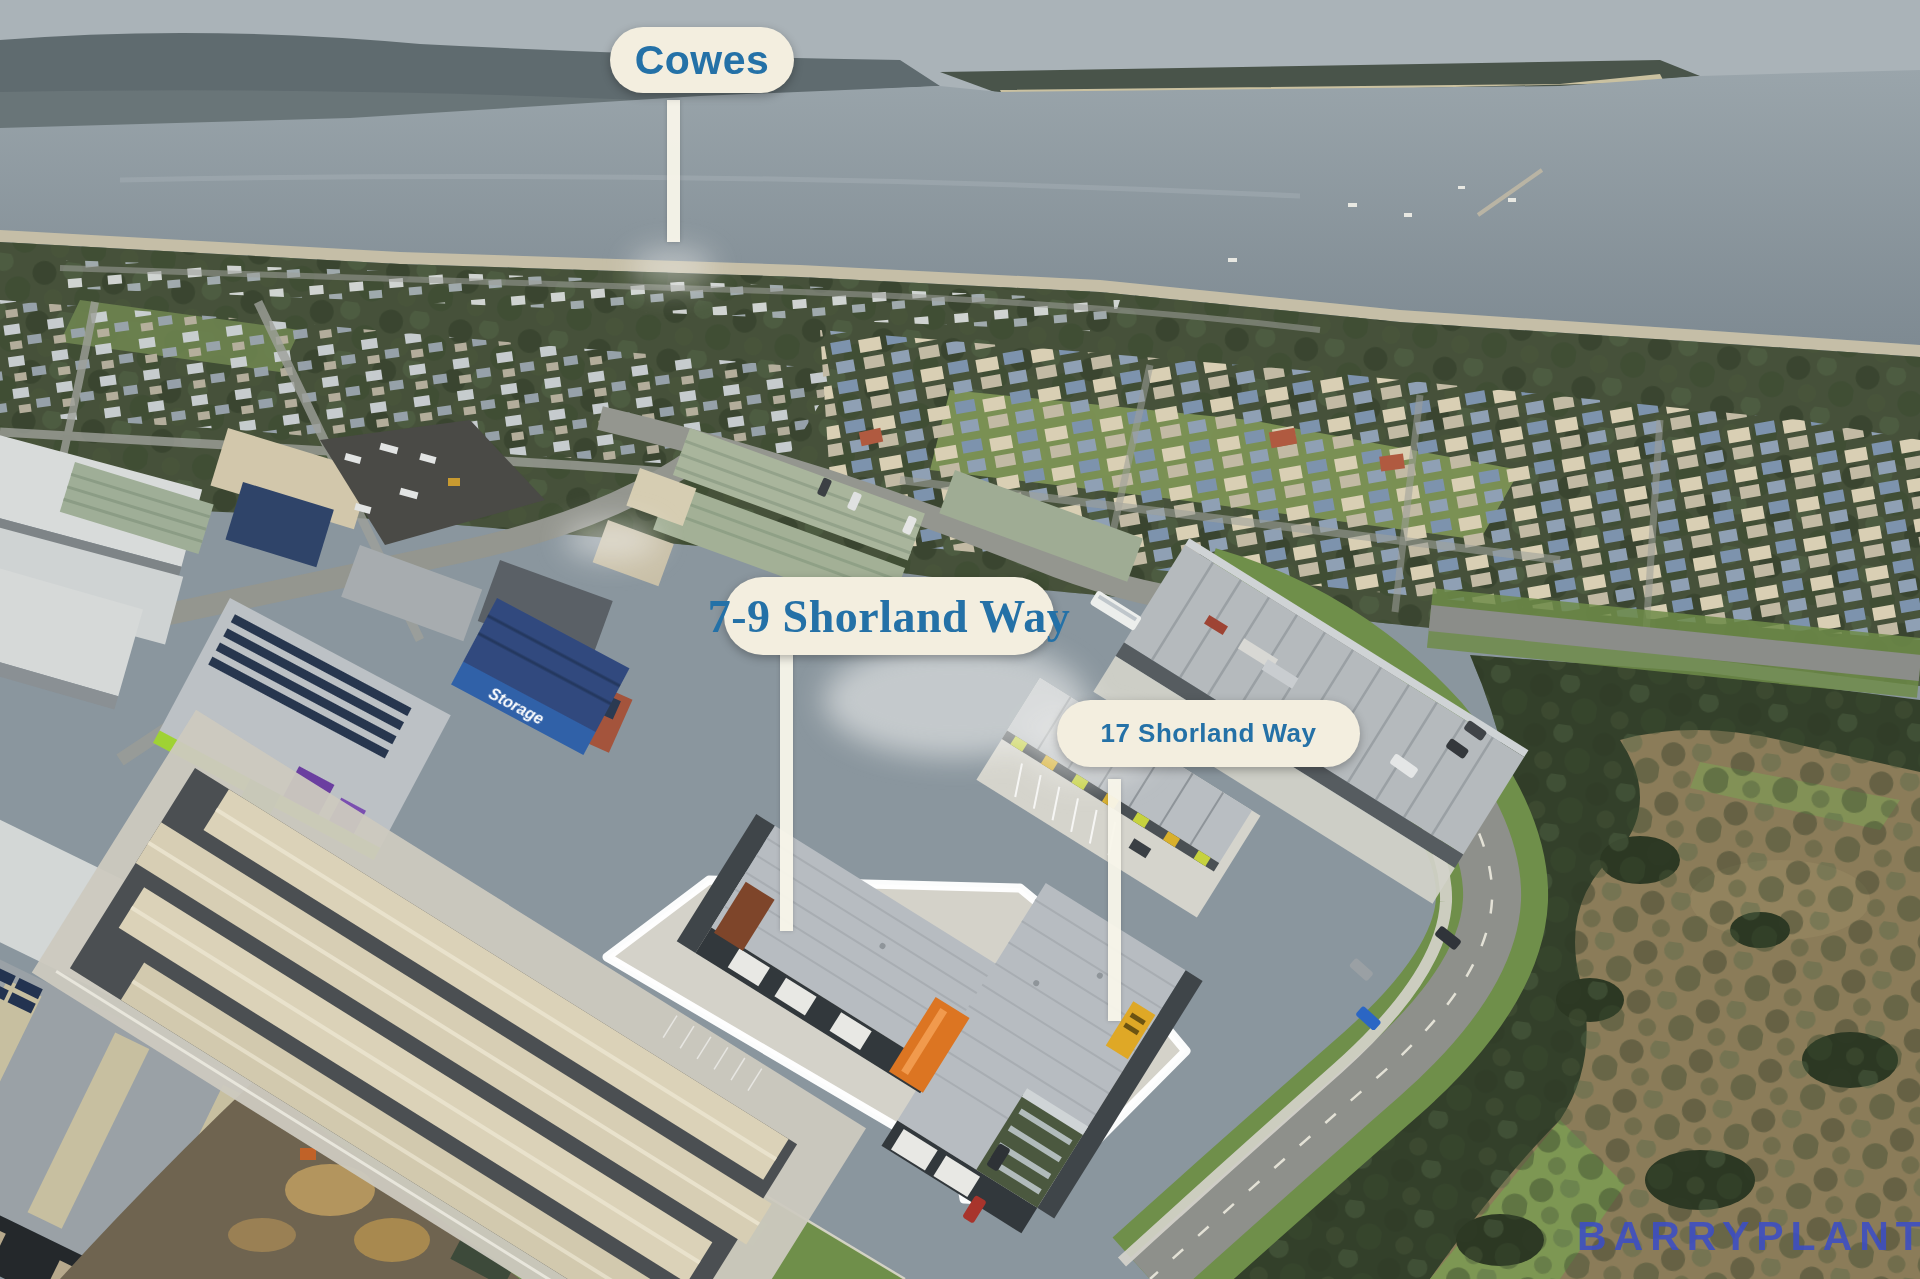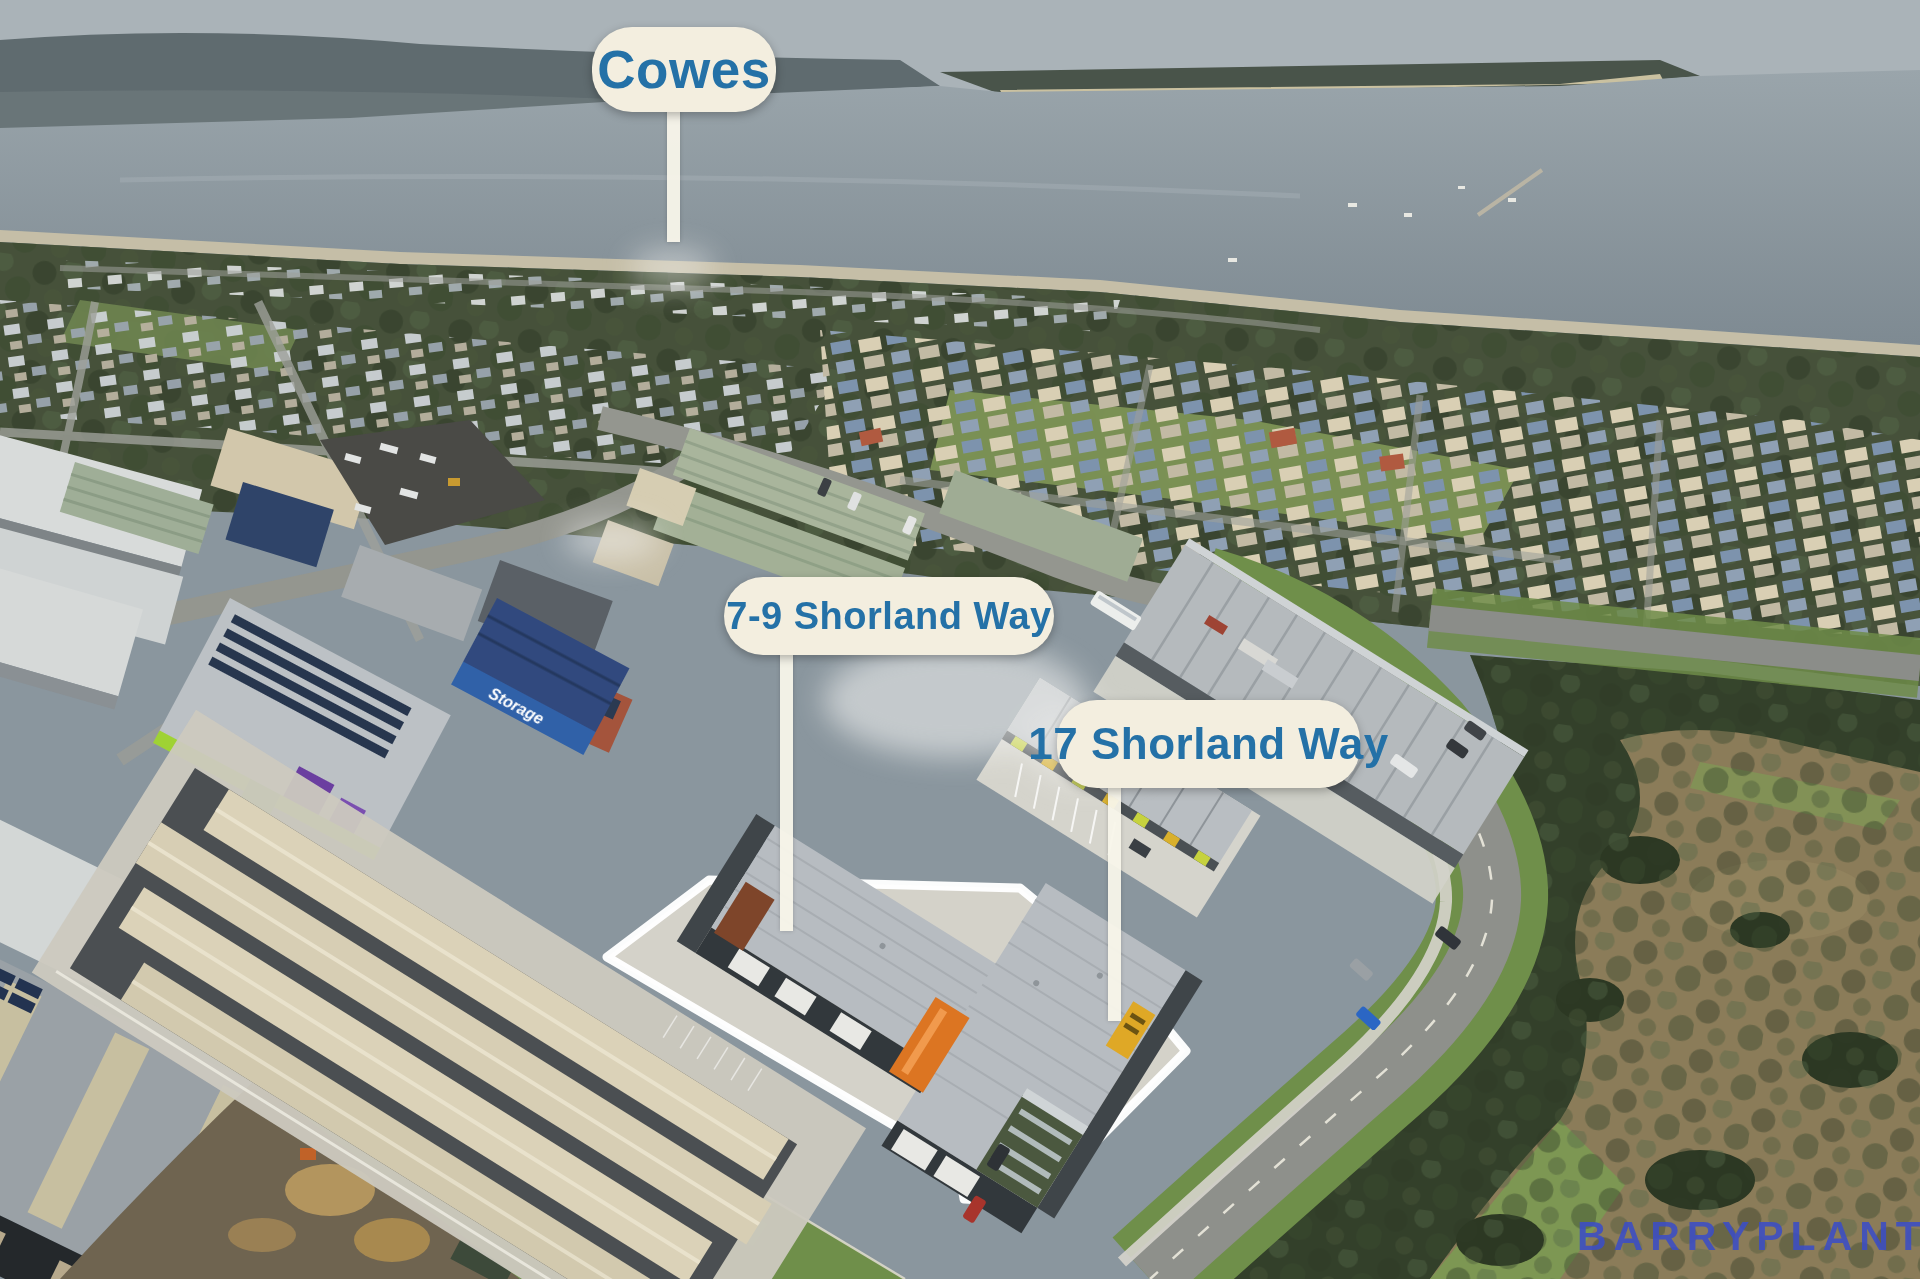--- a/index.html
+++ b/index.html
@@ -5,23 +5,23 @@
   html,body{margin:0;padding:0;background:#222;}
   #stage{position:relative;width:1920px;height:1279px;overflow:hidden;
          font-family:"Liberation Sans",sans-serif;background:#8a969e;}
   #scene{position:absolute;left:0;top:0;width:1920px;height:1279px;display:block;}
   .stem{position:absolute;width:13px;background:rgba(248,245,234,.95);
         box-shadow:0 0 4px rgba(0,0,0,.18);}
   .pill{position:absolute;background:#F3EEDF;color:#2471A7;font-weight:700;
         display:flex;align-items:center;justify-content:center;
         border-radius:40px;box-shadow:0 3px 10px rgba(0,0,0,.28);
         letter-spacing:.5px;white-space:nowrap;}
-  .pill.cowes{left:592px;top:27px;width:184px;height:85px;font-size:53px;}
-  .pill.p79{left:724px;top:577px;width:330px;height:78px;font-size:38px;}
-  .pill.p17{left:1057px;top:700px;width:303px;height:88px;font-size:44px;}
+  .pill.cowes{left:610px;top:27px;width:184px;height:66px;font-size:41px;}
+  .pill.p79{left:724px;top:577px;width:330px;height:78px;font-size:46px;font-family:Liberation Serif, serif;}
+  .pill.p17{left:1057px;top:700px;width:303px;height:67px;font-size:26px;}
   #stem-cowes{left:667px;top:100px;height:142px;}
   #stem-79{left:780px;top:651px;height:280px;}
   #stem-17{left:1108px;top:779px;height:242px;}
   #logo{position:absolute;left:1563px;top:1208px;width:345px;height:56px;
         display:flex;align-items:center;gap:14px;opacity:.88;}
   #logo .mark{width:40px;height:46px;flex:0 0 aupx;}
   #logo .word{font-size:41px;font-weight:700;letter-spacing:7px;color:#3C4EC5;}
 </style>
 </head>
 <body>

